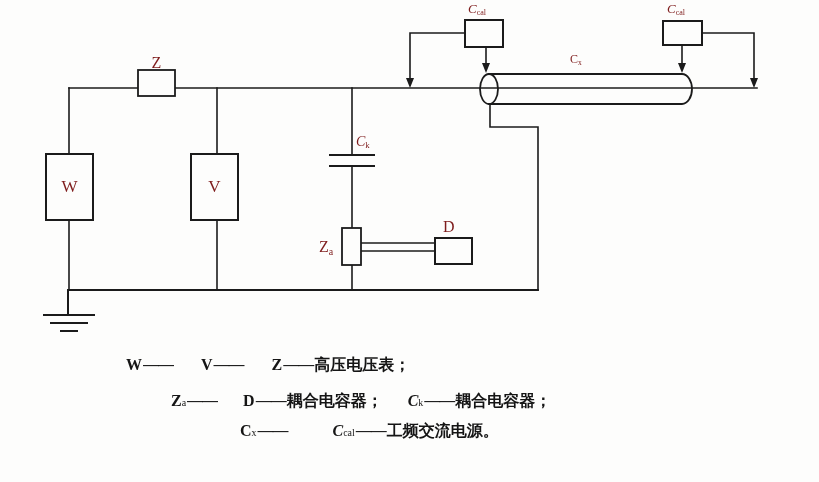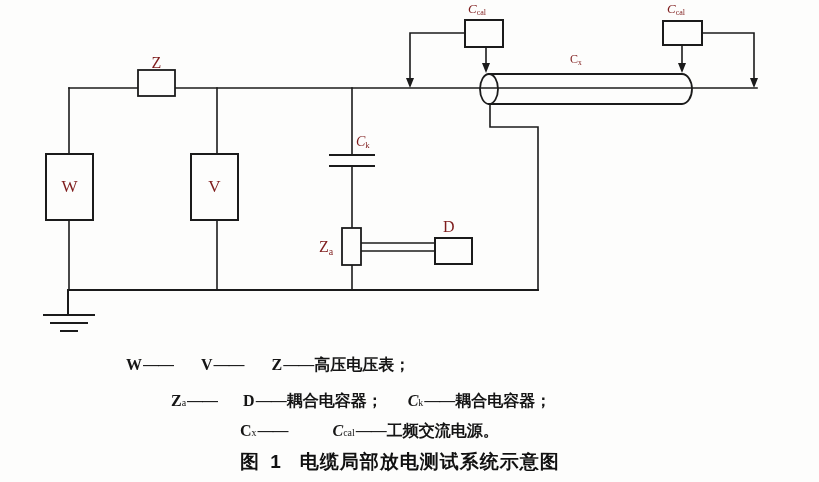--- a/index.html
+++ b/index.html
@@ -163,18 +163,14 @@
         <span class="legend-sep">——</span>
     </span>
     <span class="legend-item">
       <span class="legend-sym italic">C</span>
         <span class="sym-sub">cal</span>
         <span class="legend-sep">——</span>
         <span class="legend-desc">工频交流电源。</span>
     </span>
   </div>
 
-  <div class="fig-title" style="left:240px;top:449px;">
-    <span class="figno">图 1</span>
-    <span>电缆局部放电测试系统示意图</span>
-  </div>
 
 </div>
 
 </body></html>

